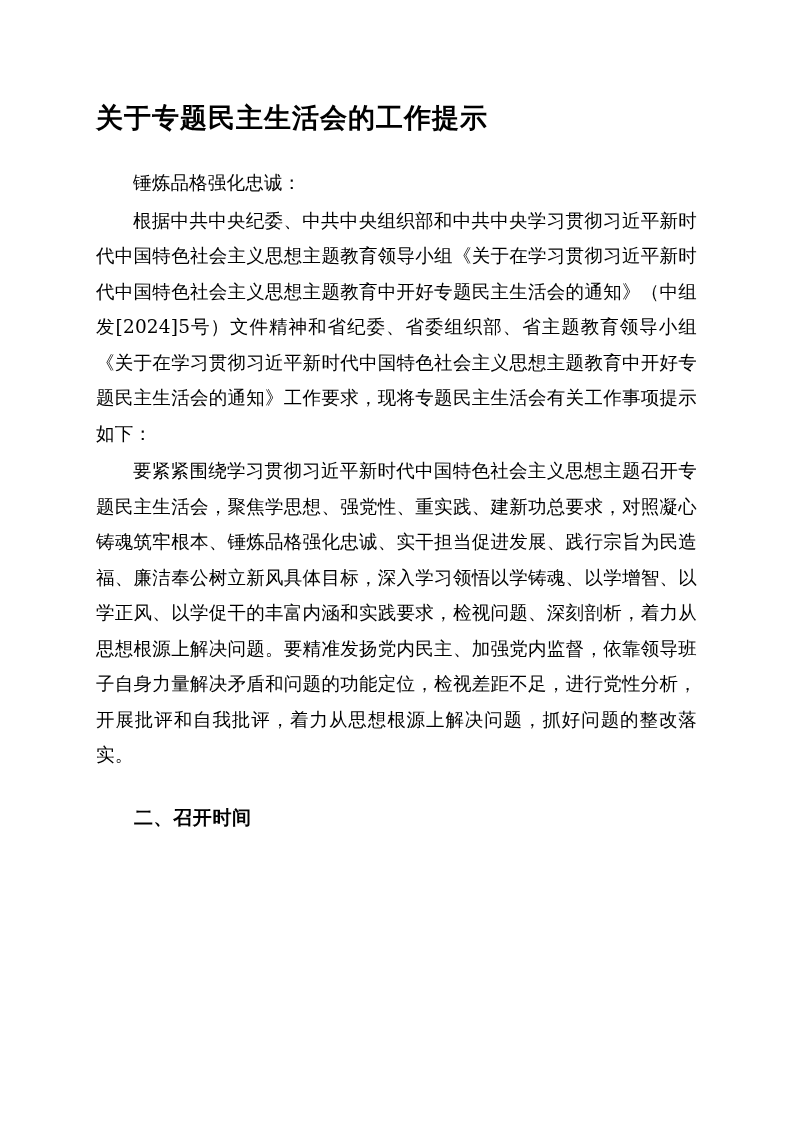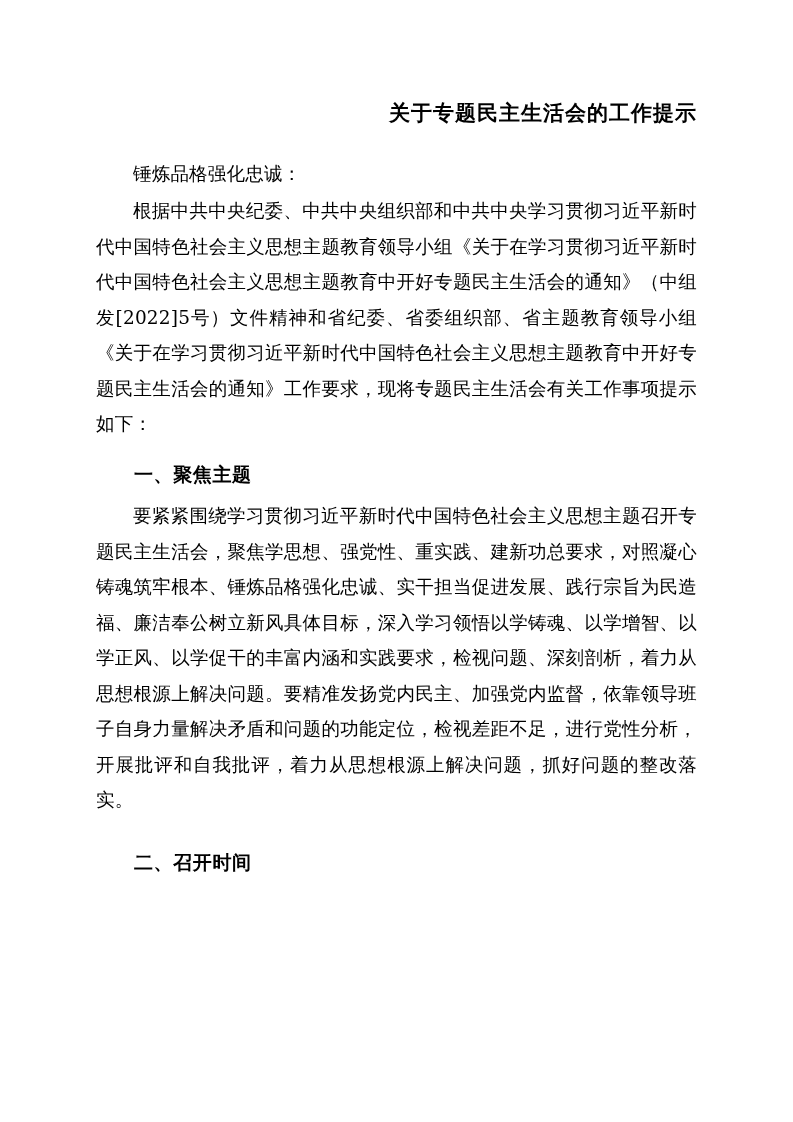--- a/index.html
+++ b/index.html
@@ -16,22 +16,22 @@
   }
   .page {
     position: relative;
     width: 793px;
     height: 1122px;
     box-sizing: border-box;
     padding: 88px 96px 60px 96px;
     background: #ffffff;
   }
   .doc-title {
-    text-align: right;
-    font-size: 21px;
+    text-align: left;
+    font-size: 27px;
     font-weight: bold;
     letter-spacing: 1px;
     margin: 8px 0 26px 0;
     line-height: 1.6;
   }
   .para {
     font-size: 18.5px;
     line-height: 1.92;
     text-align: justify;
     text-justify: inter-ideograph;
@@ -51,23 +51,22 @@
 </style>
 </head>
 <body>
 
 <div class="page">
 
   <div class="doc-title">关于专题民主生活会的工作提示</div>
 
   <p class="para">锤炼品格强化忠诚：</p>
 
-  <p class="para">根据中共中央纪委、中共中央组织部和中共中央学习贯彻习近平新时代中国特色社会主义思想主题教育领导小组《关于在学习贯彻习近平新时代中国特色社会主义思想主题教育中开好专题民主生活会的通知》（中组发[2022]5号）文件精神和省纪委、省委组织部、省主题教育领导小组《关于在学习贯彻习近平新时代中国特色社会主义思想主题教育中开好专题民主生活会的通知》工作要求，现将专题民主生活会有关工作事项提示如下：</p>
+  <p class="para">根据中共中央纪委、中共中央组织部和中共中央学习贯彻习近平新时代中国特色社会主义思想主题教育领导小组《关于在学习贯彻习近平新时代中国特色社会主义思想主题教育中开好专题民主生活会的通知》（中组发[2024]5号）文件精神和省纪委、省委组织部、省主题教育领导小组《关于在学习贯彻习近平新时代中国特色社会主义思想主题教育中开好专题民主生活会的通知》工作要求，现将专题民主生活会有关工作事项提示如下：</p>
 
-  <div class="heading">一、聚焦主题</div>
 
   <p class="para">要紧紧围绕学习贯彻习近平新时代中国特色社会主义思想主题召开专题民主生活会，聚焦学思想、强党性、重实践、建新功总要求，对照凝心铸魂筑牢根本、锤炼品格强化忠诚、实干担当促进发展、践行宗旨为民造福、廉洁奉公树立新风具体目标，深入学习领悟以学铸魂、以学增智、以学正风、以学促干的丰富内涵和实践要求，检视问题、深刻剖析，着力从思想根源上解决问题。要精准发扬党内民主、加强党内监督，依靠领导班子自身力量解决矛盾和问题的功能定位，检视差距不足，进行党性分析，开展批评和自我批评，着力从思想根源上解决问题，抓好问题的整改落实。</p>
 
   <div class="spacer-sm"></div>
 
   <div class="heading">二、召开时间</div>
 
 </div>
 
 </body></html>

